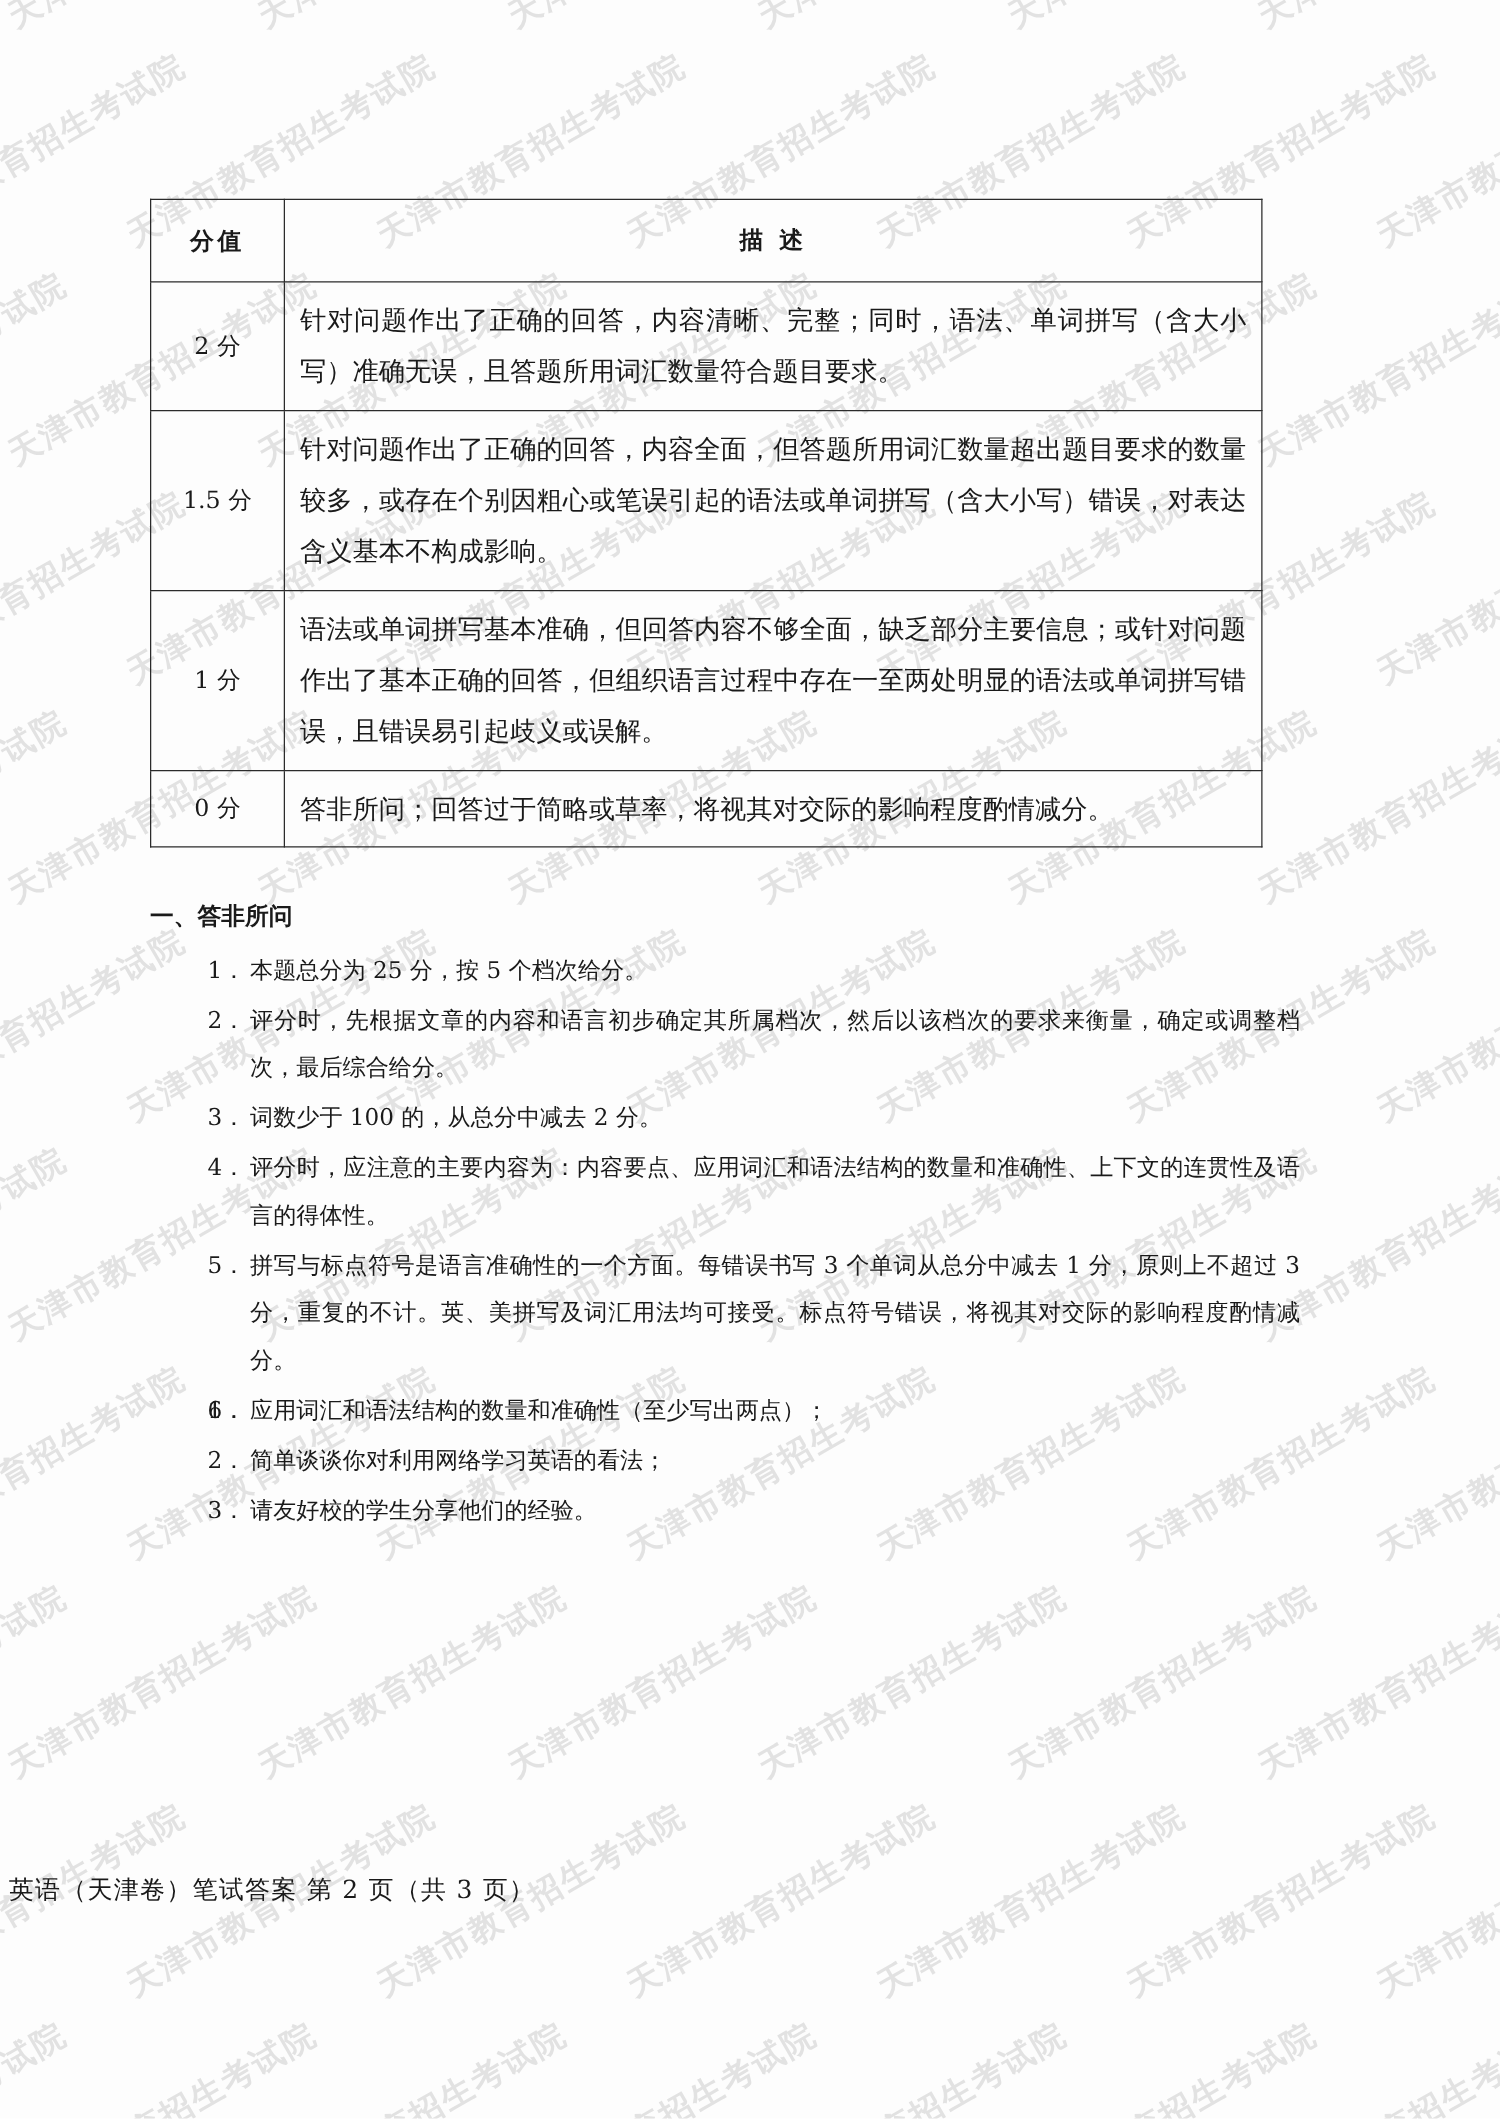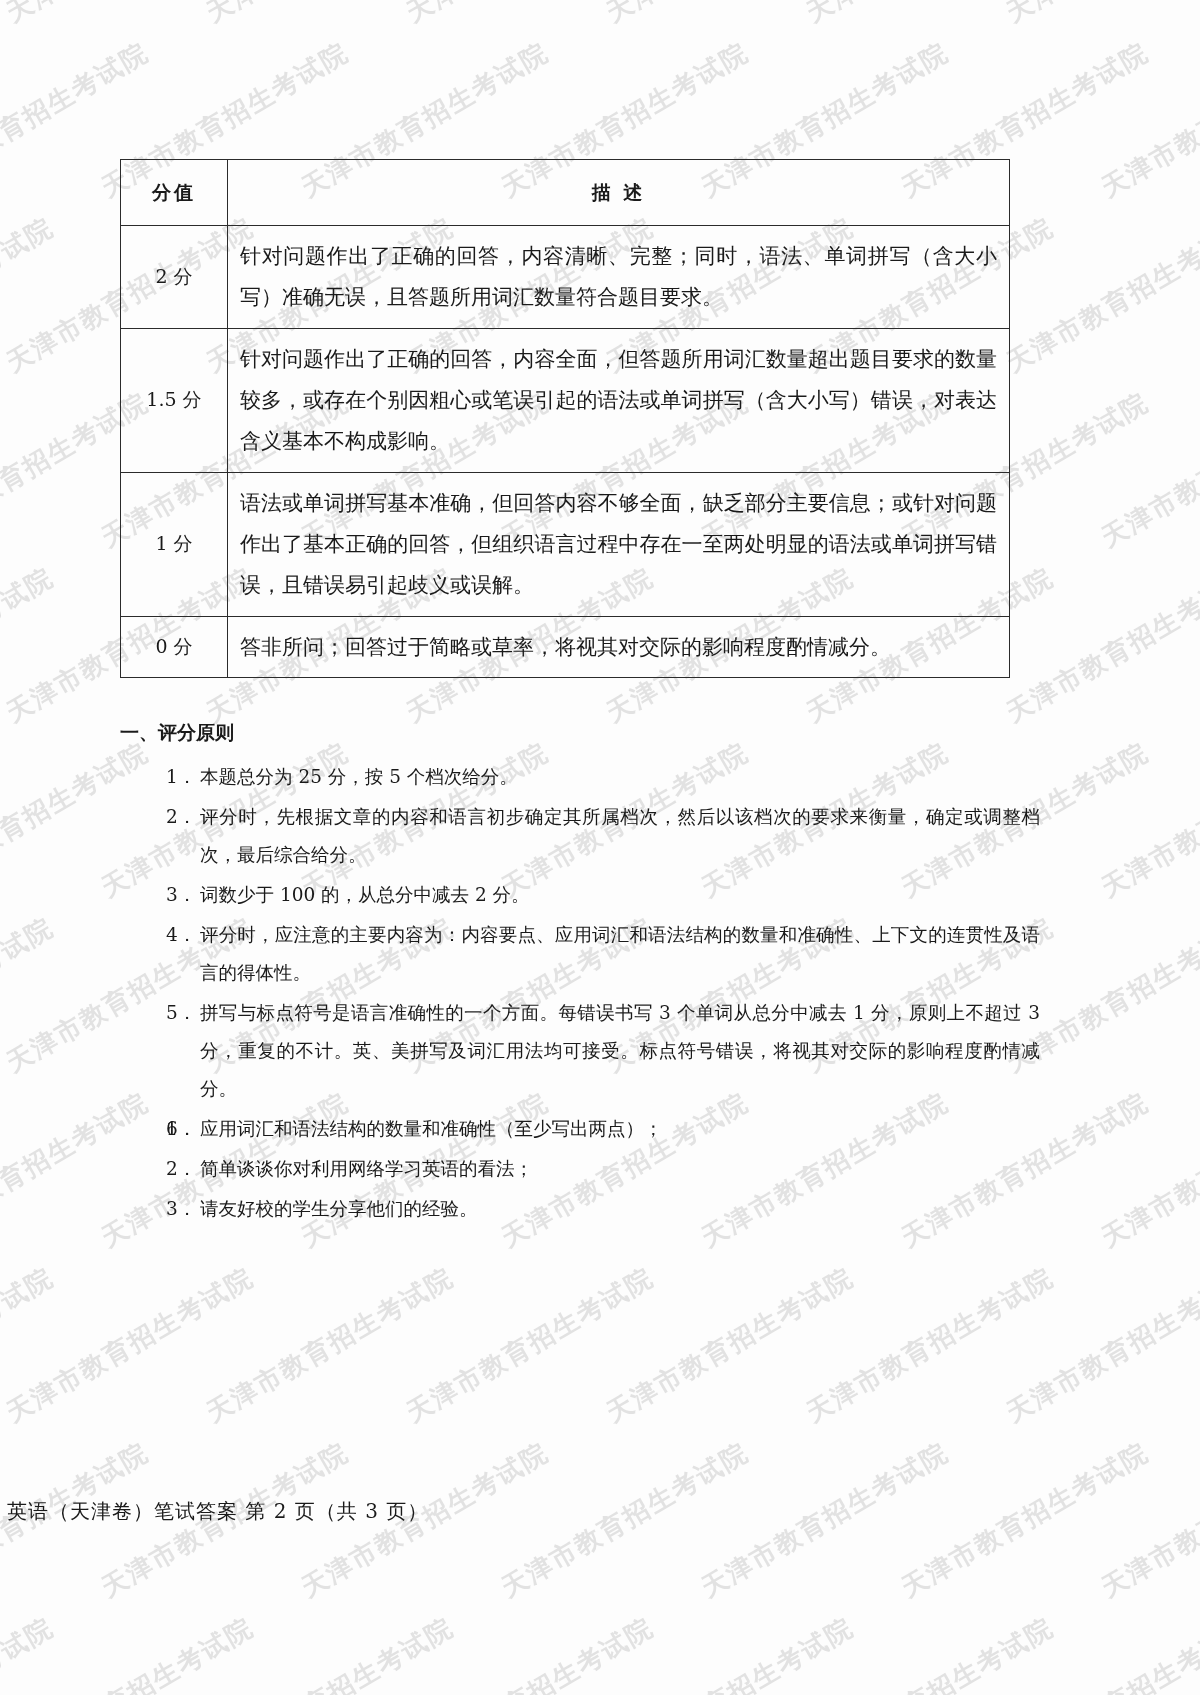--- a/index.html
+++ b/index.html
@@ -233,21 +233,21 @@
           <td class="col-desc">语法或单词拼写基本准确，但回答内容不够全面，缺乏部分主要信息；或针对问题作出了基本正确的回答，但组织语言过程中存在一至两处明显的语法或单词拼写错误，且错误易引起歧义或误解。</td>
         </tr>
         <tr>
           <td class="col-score">0 分</td>
           <td class="col-desc">答非所问；回答过于简略或草率，将视其对交际的影响程度酌情减分。</td>
         </tr>
       </tbody>
     </table>
 
     <div class="sec2">
-      <div class="hd">一、评分原则</div>
+      <div class="hd">一、答非所问</div>
 
       <ol class="numlist">
         <li><span class="num">1．</span><span>本题总分为 25 分，按 5 个档次给分。</span></li>
         <li><span class="num">2．</span><span>评分时，先根据文章的内容和语言初步确定其所属档次，然后以该档次的要求来衡量，确定或调整档次，最后综合给分。</span></li>
         <li><span class="num">3．</span><span>词数少于 100 的，从总分中减去 2 分。</span></li>
         <li><span class="num">4．</span><span>评分时，应注意的主要内容为：内容要点、应用词汇和语法结构的数量和准确性、上下文的连贯性及语言的得体性。</span></li>
         <li><span class="num">5．</span><span>拼写与标点符号是语言准确性的一个方面。每错误书写 3 个单词从总分中减去 1 分，原则上不超过 3 分，重复的不计。英、美拼写及词汇用法均可接受。标点符号错误，将视其对交际的影响程度酌情减分。</span></li>
         <li><span class="num">6．</span></li>
       </ol>
 

